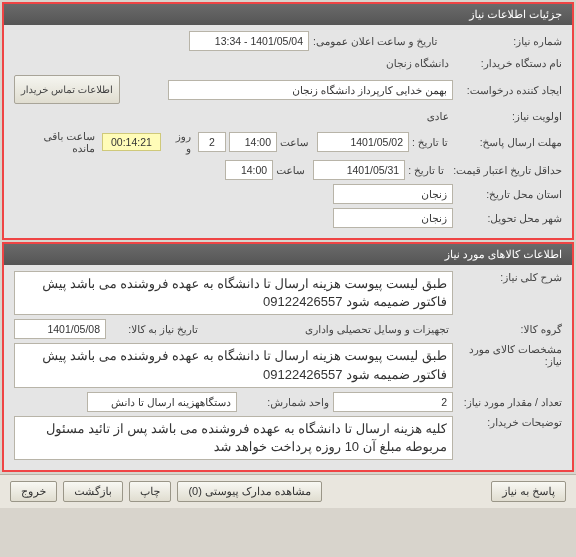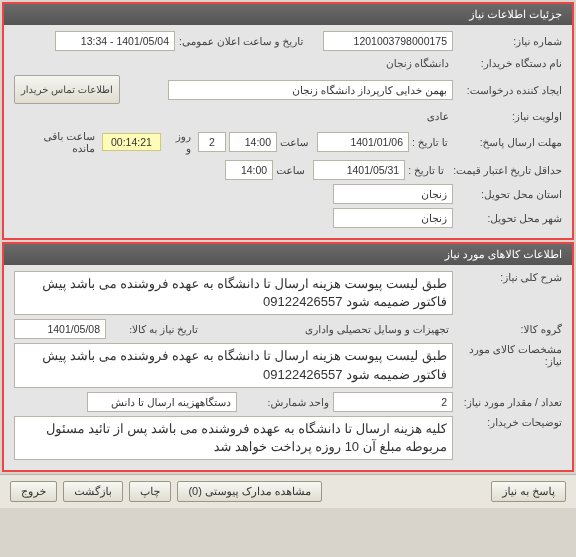--- a/index.html
+++ b/index.html
@@ -39,21 +39,20 @@
   min-width: 60px;
   text-align: left;
   color: #444;
   font-size: 10.5px;
 }
 .label3 {
   min-width: 88px;
   text-align: right;
   color: #444;
   font-size: 10.5px;
-  font-family: Liberation Serif, serif;
 }
 .val {
   background: #fff;
   border: 1px solid #b8b4a8;
   padding: 2px 5px;
   min-height: 20px;
   font-size: 10.5px;
   color: #333;
   display: inline-flex;
   align-items: center;
@@ -111,21 +110,20 @@
 <body>
 
 <div class="panel">
   <div class="panel-header">
     <span>جزئیات اطلاعات نیاز</span>
   </div>
   <div class="panel-body">
 
     <div class="row">
       <span class="label">شماره نياز:</span>
-      <span class="val" style="min-width:130px">1201003798000175</span>
       <span class="label2" style="min-width:140px;text-align:left">تاریخ و ساعت اعلان عمومی:</span>
       <span class="val" style="min-width:120px">1401/05/04 - 13:34</span>
     </div>
 
     <div class="row">
       <span class="label">نام دستگاه خریدار:</span>
       <span class="val-text">دانشگاه زنجان</span>
     </div>
 
     <div class="row">
@@ -135,40 +133,40 @@
     </div>
 
     <div class="row">
       <span class="label">اولویت نياز:</span>
       <span class="val-text">عادی</span>
     </div>
 
     <div class="row small-gap">
       <span class="label">مهلت ارسال پاسخ:</span>
       <span class="label2" style="min-width:42px">تا تاریخ :</span>
-      <span class="val" style="min-width:92px">1401/01/06</span>
+      <span class="val" style="min-width:92px">1401/05/02</span>
       <span class="label2" style="min-width:34px">ساعت</span>
       <span class="val" style="min-width:48px">14:00</span>
       <span class="val" style="min-width:28px;text-align:center;justify-content:center">2</span>
       <span class="val-text">روز و</span>
       <span class="timer">00:14:21</span>
       <span class="val-text">ساعت باقی مانده</span>
     </div>
 
     <div class="row small-gap">
       <span class="label">حداقل تاریخ اعتبار قیمت:</span>
       <span class="label2" style="min-width:42px">تا تاریخ :</span>
       <span class="val" style="min-width:92px">1401/05/31</span>
       <span class="label2" style="min-width:34px">ساعت</span>
       <span class="val" style="min-width:48px">14:00</span>
     </div>
 
     <div class="twocol">
       <div class="col row">
-        <span class="label">استان محل تحویل:</span>
+        <span class="label">استان محل تاریخ:</span>
         <span class="val" style="min-width:120px">زنجان</span>
       </div>
     </div>
     <div class="twocol">
       <div class="col row">
         <span class="label">شهر محل تحویل:</span>
         <span class="val" style="min-width:120px">زنجان</span>
       </div>
     </div>
 

